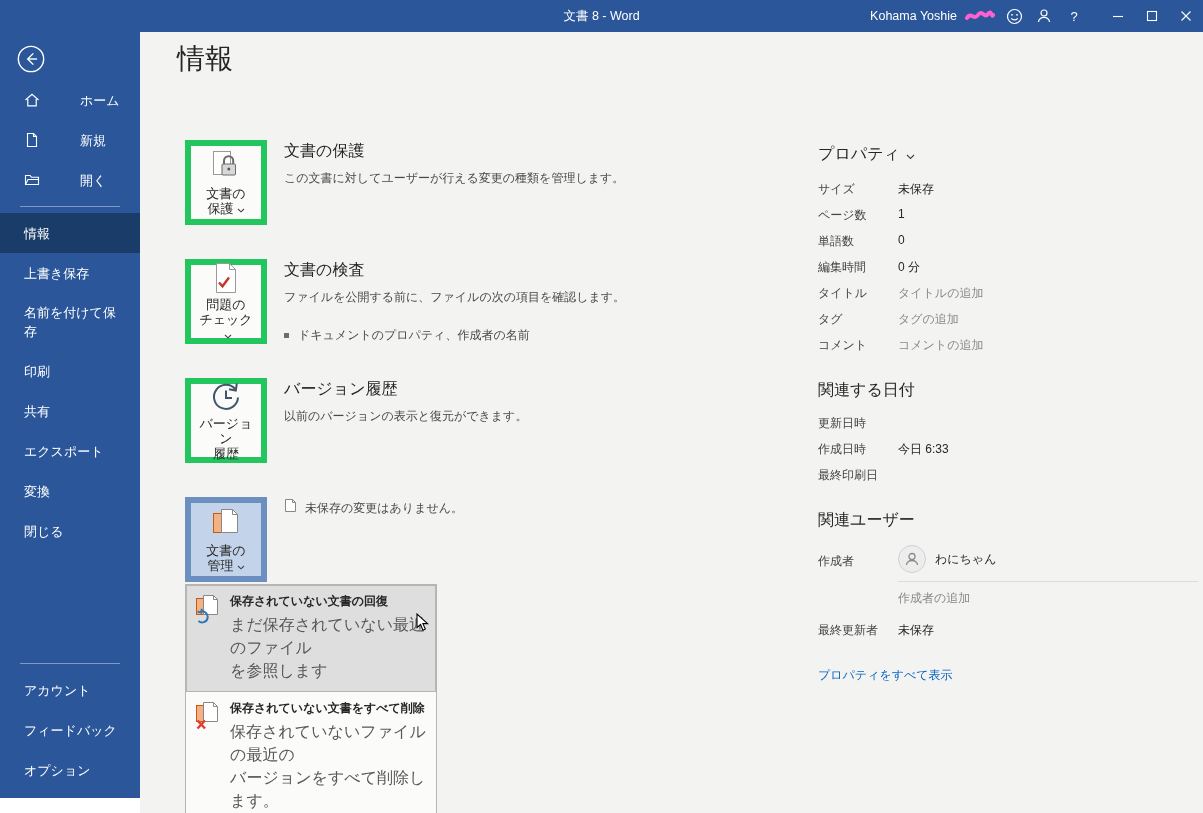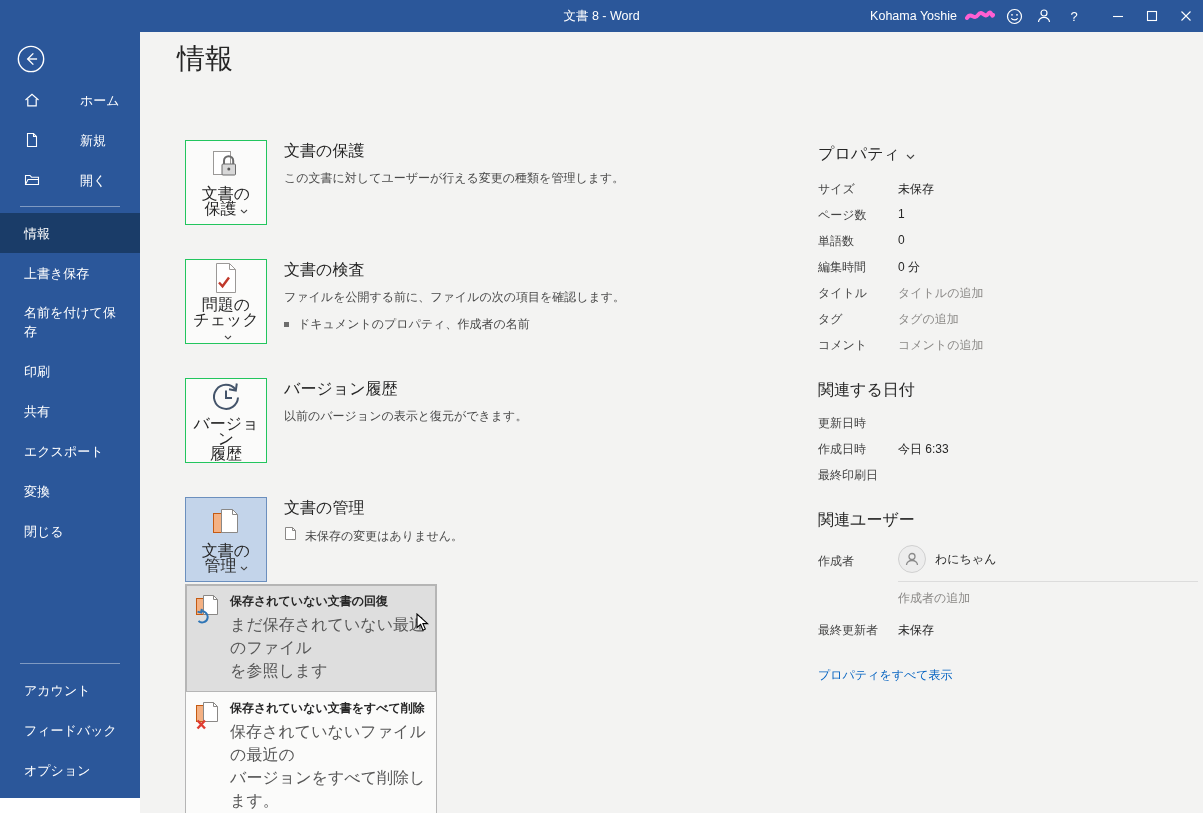--- a/index.html
+++ b/index.html
@@ -57,33 +57,33 @@
   }
   .page-title {
     position:absolute; left:37px; top:8px; margin:0;
     font-size:28px; font-weight:400; color:#262626;
   }
 
   .left-col { position:absolute; left:45px; top:108px; width:610px; }
   .info-row { display:flex; margin-bottom:34px; position:relative; }
   .big-btn {
     width:82px; height:85px; flex:none;
-    background:#fbfbfa; border:1px solid #22c55e;
+    background:#fbfbfa; border:6px solid #22c55e;
     display:flex; flex-direction:column; align-items:center; justify-content:center;
-    gap:3px; padding:3px; font-family:inherit; font-size:16px; color:#262626; cursor:default;
+    gap:3px; padding:3px; font-family:inherit; font-size:13px; color:#262626; cursor:default;
   }
   .big-btn.active { background:#c3d4ea; border-color:#6b8fbe; }
   .big-icon { height:34px; display:flex; align-items:center; justify-content:center; }
   .big-label { text-align:center; line-height:15px; }
   .chev { margin-left:3px; }
 
   .sec-text { margin-left:17px; padding-top:1px; }
   .sec-text h2 { margin:0 0 7px; font-size:16px; font-weight:400; color:#262626; }
   .sec-text p { margin:0; font-size:12px; color:#494949; line-height:1.55; }
-  .bullet-row { display:flex; align-items:center; gap:9px; margin-top:9px; font-size:12px; color:#494949; }
+  .bullet-row { display:flex; align-items:center; gap:9px; margin-top:20px; font-size:12px; color:#494949; }
   .bullet-sq { width:5px; height:5px; background:#6d6d6d; flex:none; }
   .unsaved-row { display:flex; align-items:center; gap:8px; }
 
   
   .menu {
     position:absolute; left:0; top:87px; width:252px;
     background:#fbfbfa; border:1px solid #b5b5b5; z-index:40;
   }
   .menu-item { display:flex; gap:9px; padding:8px 8px 9px 9px; position:relative; cursor:default; }
   .menu-item.hovered { background:#dedede; outline:1px solid #b5b5b5; outline-offset:-1px; }
@@ -325,21 +325,20 @@
           </svg>
         </span>
         <span class="big-label">
           <span>文書の</span><br>
           <span>管理</span><span class="chev"><svg width="8" height="5" viewBox="0 0 8 5">
                 <path d="M1 1 L4 3.8 L7 1" fill="none" stroke="#444" stroke-width="1.1"></path>
               </svg></span>
         </span>
       </button>
       <div class="sec-text">
-        <h2>文書の管理</h2>
         <p class="unsaved-row">
           <span>
             <svg width="13" height="15" viewBox="0 0 13 15">
                 <path d="M1.5 1.5 h7 l3 3 v9 h-10 z" fill="#fff" stroke="#8a8886"></path>
                 <path d="M8.5 1.5 v3 h3" fill="none" stroke="#8a8886"></path>
               </svg>
           </span>
           <span>未保存の変更はありません。</span>
         </p>
       </div>

